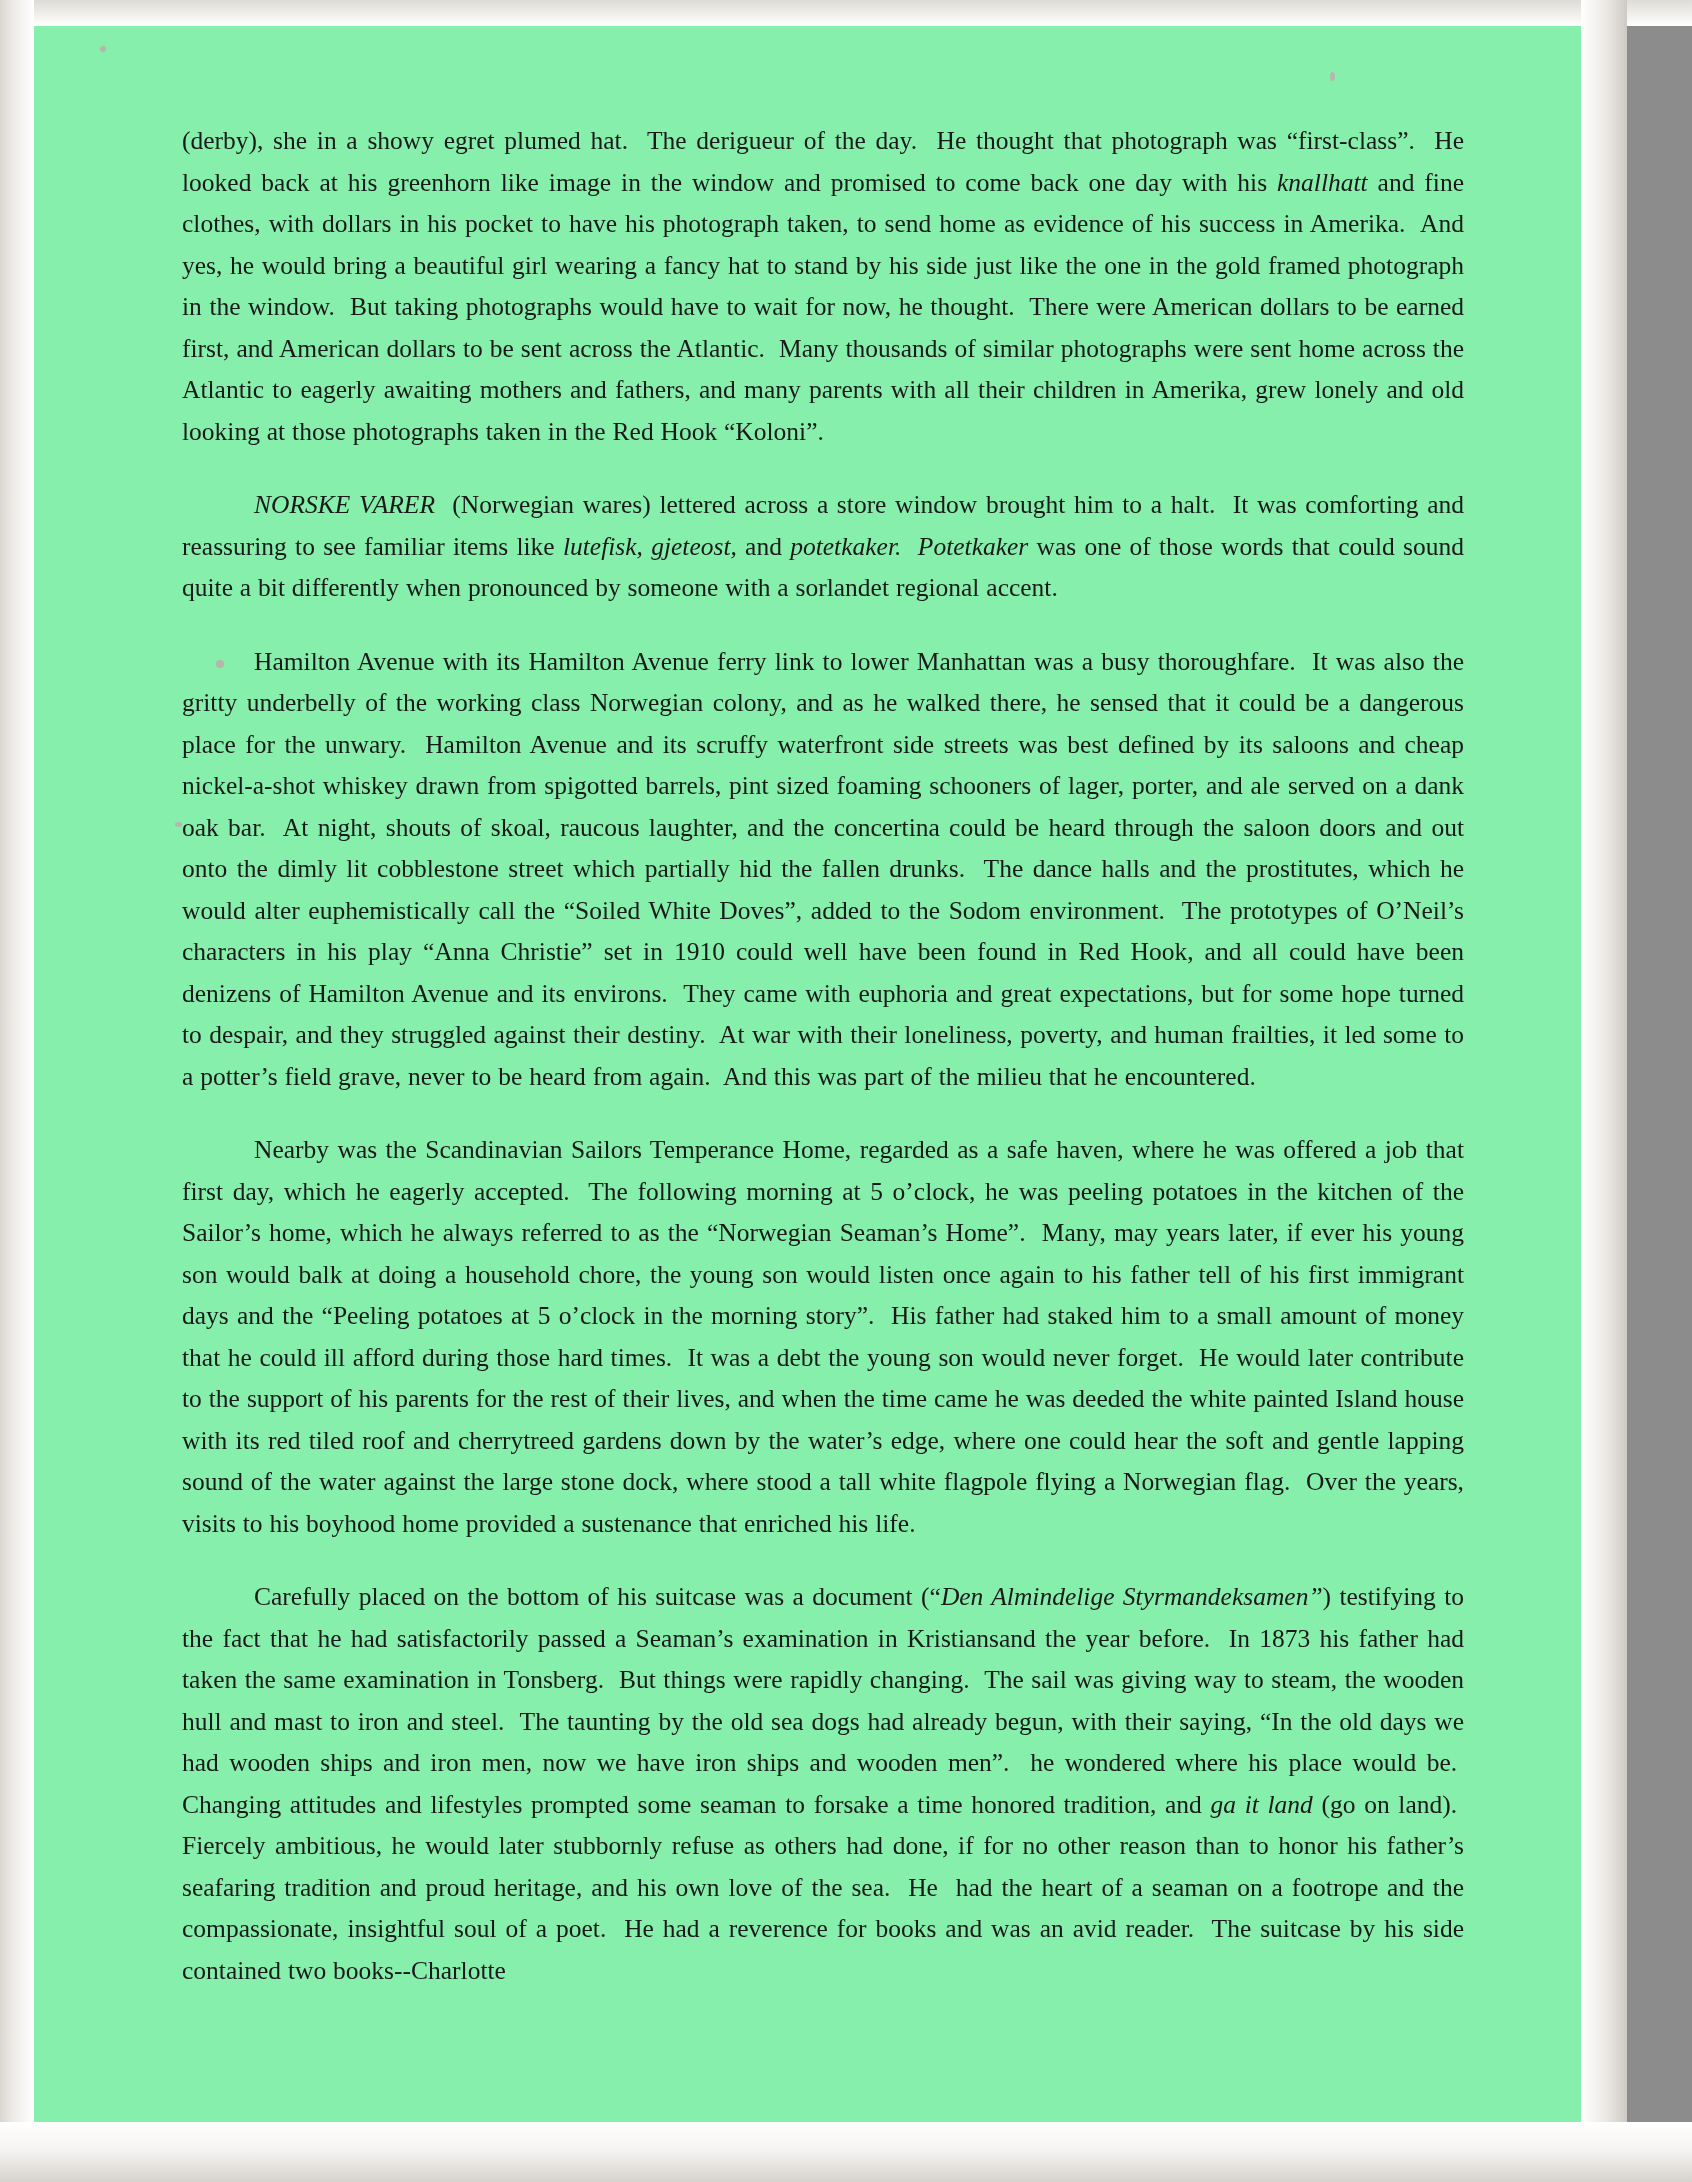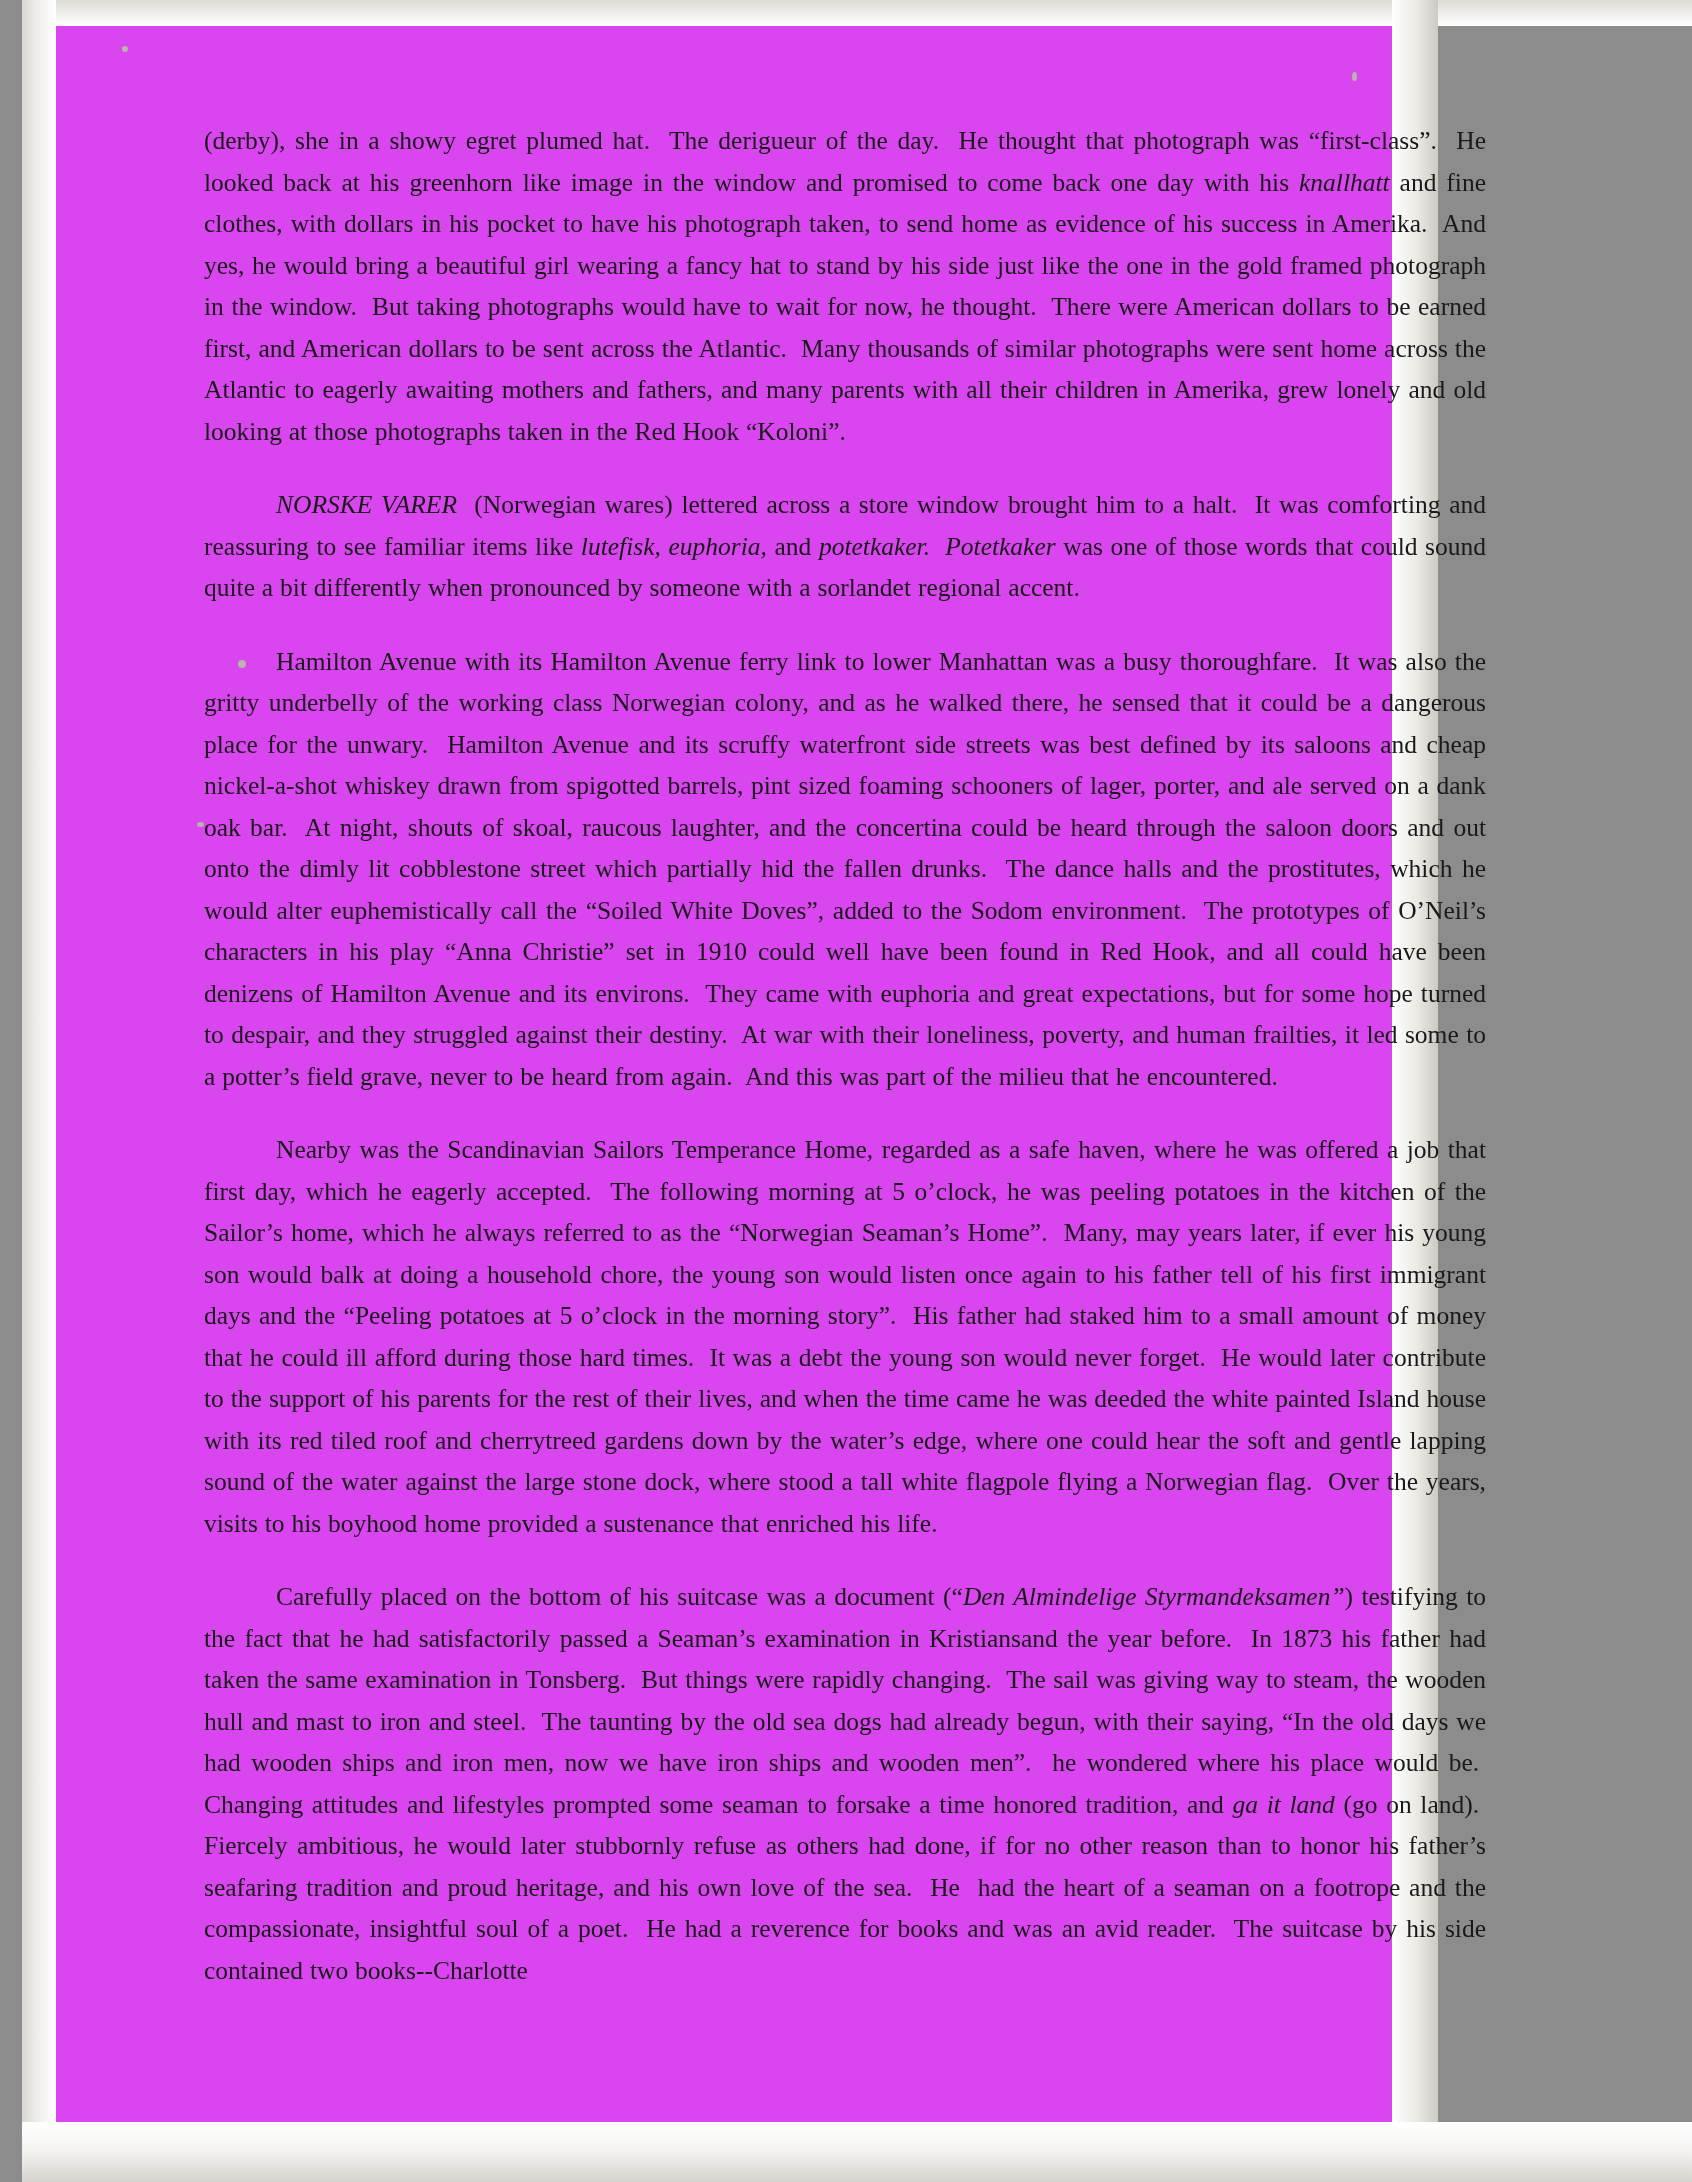--- a/index.html
+++ b/index.html
@@ -7,25 +7,24 @@
     padding: 0;
     background: #8c8c8c;
   }
   body {
     width: 1692px;
     height: 2182px;
     overflow: hidden;
   }
   .page {
     position: relative;
-    width: 1416px;
+    width: 1627px;
     height: 2182px;
-    background: #d946ef;
+    background: #86efac;
     box-sizing: border-box;
-    margin-left: 22px;
   }
   
   .scan-shade-left {
     position: absolute;
     top: 0; left: 0;
     width: 34px; height: 2182px;
     background: linear-gradient(to right, #d9d6d0 0%, #eeece8 40%, #ffffff 100%);
     pointer-events: none;
   }
   .scan-shade-right {
@@ -89,19 +88,19 @@
   <div class="scan-shade-right"></div>
   <div class="scan-shade-bottom"></div>
 
   <div class="speck" style="left:100px; top:46px; width:6px; height:6px;"></div>
   <div class="speck" style="left:1330px; top:72px; width:5px; height:9px;"></div>
   <div class="speck" style="left:216px; top:660px; width:8px; height:8px;"></div>
   <div class="speck" style="left:175px; top:822px; width:7px; height:5px;"></div>
 
   <div class="text-column">
     <p class="para">(derby), she in a showy egret plumed hat.&nbsp; The derigueur of the day.&nbsp; He thought that photograph was “first-class”.&nbsp; He looked back at his greenhorn like image in the window and promised to come back one day with his <i>knallhatt</i> and fine clothes, with dollars in his pocket to have his photograph taken, to send home as evidence of his success in Amerika.&nbsp; And yes, he would bring a beautiful girl wearing a fancy hat to stand by his side just like the one in the gold framed photograph in the window.&nbsp; But taking photographs would have to wait for now, he thought.&nbsp; There were American dollars to be earned first, and American dollars to be sent across the Atlantic.&nbsp; Many thousands of similar photographs were sent home across the Atlantic to eagerly awaiting mothers and fathers, and many parents with all their children in Amerika, grew lonely and old looking at those photographs taken in the Red Hook “Koloni”.</p>
-    <p class="para indented"><i>NORSKE VARER</i>&nbsp; (Norwegian wares) lettered across a store window brought him to a halt.&nbsp; It was comforting and reassuring to see familiar items like <i>lutefisk, euphoria,</i> and <i>potetkaker.&nbsp; Potetkaker</i> was one of those words that could sound quite a bit differently when pronounced by someone with a sorlandet regional accent.</p>
+    <p class="para indented"><i>NORSKE VARER</i>&nbsp; (Norwegian wares) lettered across a store window brought him to a halt.&nbsp; It was comforting and reassuring to see familiar items like <i>lutefisk, gjeteost,</i> and <i>potetkaker.&nbsp; Potetkaker</i> was one of those words that could sound quite a bit differently when pronounced by someone with a sorlandet regional accent.</p>
     <p class="para indented">Hamilton Avenue with its Hamilton Avenue ferry link to lower Manhattan was a busy thoroughfare.&nbsp; It was also the gritty underbelly of the working class Norwegian colony, and as he walked there, he sensed that it could be a dangerous place for the unwary.&nbsp; Hamilton Avenue and its scruffy waterfront side streets was best defined by its saloons and cheap nickel-a-shot whiskey drawn from spigotted barrels, pint sized foaming schooners of lager, porter, and ale served on a dank oak bar.&nbsp; At night, shouts of skoal, raucous laughter, and the concertina could be heard through the saloon doors and out onto the dimly lit cobblestone street which partially hid the fallen drunks.&nbsp; The dance halls and the prostitutes, which he would alter euphemistically call the “Soiled White Doves”, added to the Sodom environment.&nbsp; The prototypes of O’Neil’s characters in his play “Anna Christie” set in 1910 could well have been found in Red Hook, and all could have been denizens of Hamilton Avenue and its environs.&nbsp; They came with euphoria and great expectations, but for some hope turned to despair, and they struggled against their destiny.&nbsp; At war with their loneliness, poverty, and human frailties, it led some to a potter’s field grave, never to be heard from again.&nbsp; And this was part of the milieu that he encountered.</p>
     <p class="para indented">Nearby was the Scandinavian Sailors Temperance Home, regarded as a safe haven, where he was offered a job that first day, which he eagerly accepted.&nbsp; The following morning at 5 o’clock, he was peeling potatoes in the kitchen of the Sailor’s home, which he always referred to as the “Norwegian Seaman’s Home”.&nbsp; Many, may years later, if ever his young son would balk at doing a household chore, the young son would listen once again to his father tell of his first immigrant days and the “Peeling potatoes at 5 o’clock in the morning story”.&nbsp; His father had staked him to a small amount of money that he could ill afford during those hard times.&nbsp; It was a debt the young son would never forget.&nbsp; He would later contribute to the support of his parents for the rest of their lives, and when the time came he was deeded the white painted Island house with its red tiled roof and cherrytreed gardens down by the water’s edge, where one could hear the soft and gentle lapping sound of the water against the large stone dock, where stood a tall white flagpole flying a Norwegian flag.&nbsp; Over the years, visits to his boyhood home provided a sustenance that enriched his life.</p>
     <p class="para indented last">Carefully placed on the bottom of his suitcase was a document (“<i>Den Almindelige Styrmandeksamen”</i>) testifying to the fact that he had satisfactorily passed a Seaman’s examination in Kristiansand the year before.&nbsp; In 1873 his father had taken the same examination in Tonsberg.&nbsp; But things were rapidly changing.&nbsp; The sail was giving way to steam, the wooden hull and mast to iron and steel.&nbsp; The taunting by the old sea dogs had already begun, with their saying, “In the old days we had wooden ships and iron men, now we have iron ships and wooden men”.&nbsp; he wondered where his place would be.&nbsp; Changing attitudes and lifestyles prompted some seaman to forsake a time honored tradition, and <i>ga it land</i> (go on land).&nbsp; Fiercely ambitious, he would later stubbornly refuse as others had done, if for no other reason than to honor his father’s seafaring tradition and proud heritage, and his own love of the sea.&nbsp; He&nbsp; had the heart of a seaman on a footrope and the compassionate, insightful soul of a poet.&nbsp; He had a reverence for books and was an avid reader.&nbsp; The suitcase by his side contained two books--Charlotte</p>
   </div>
 
 </div>
 
 </body></html>

